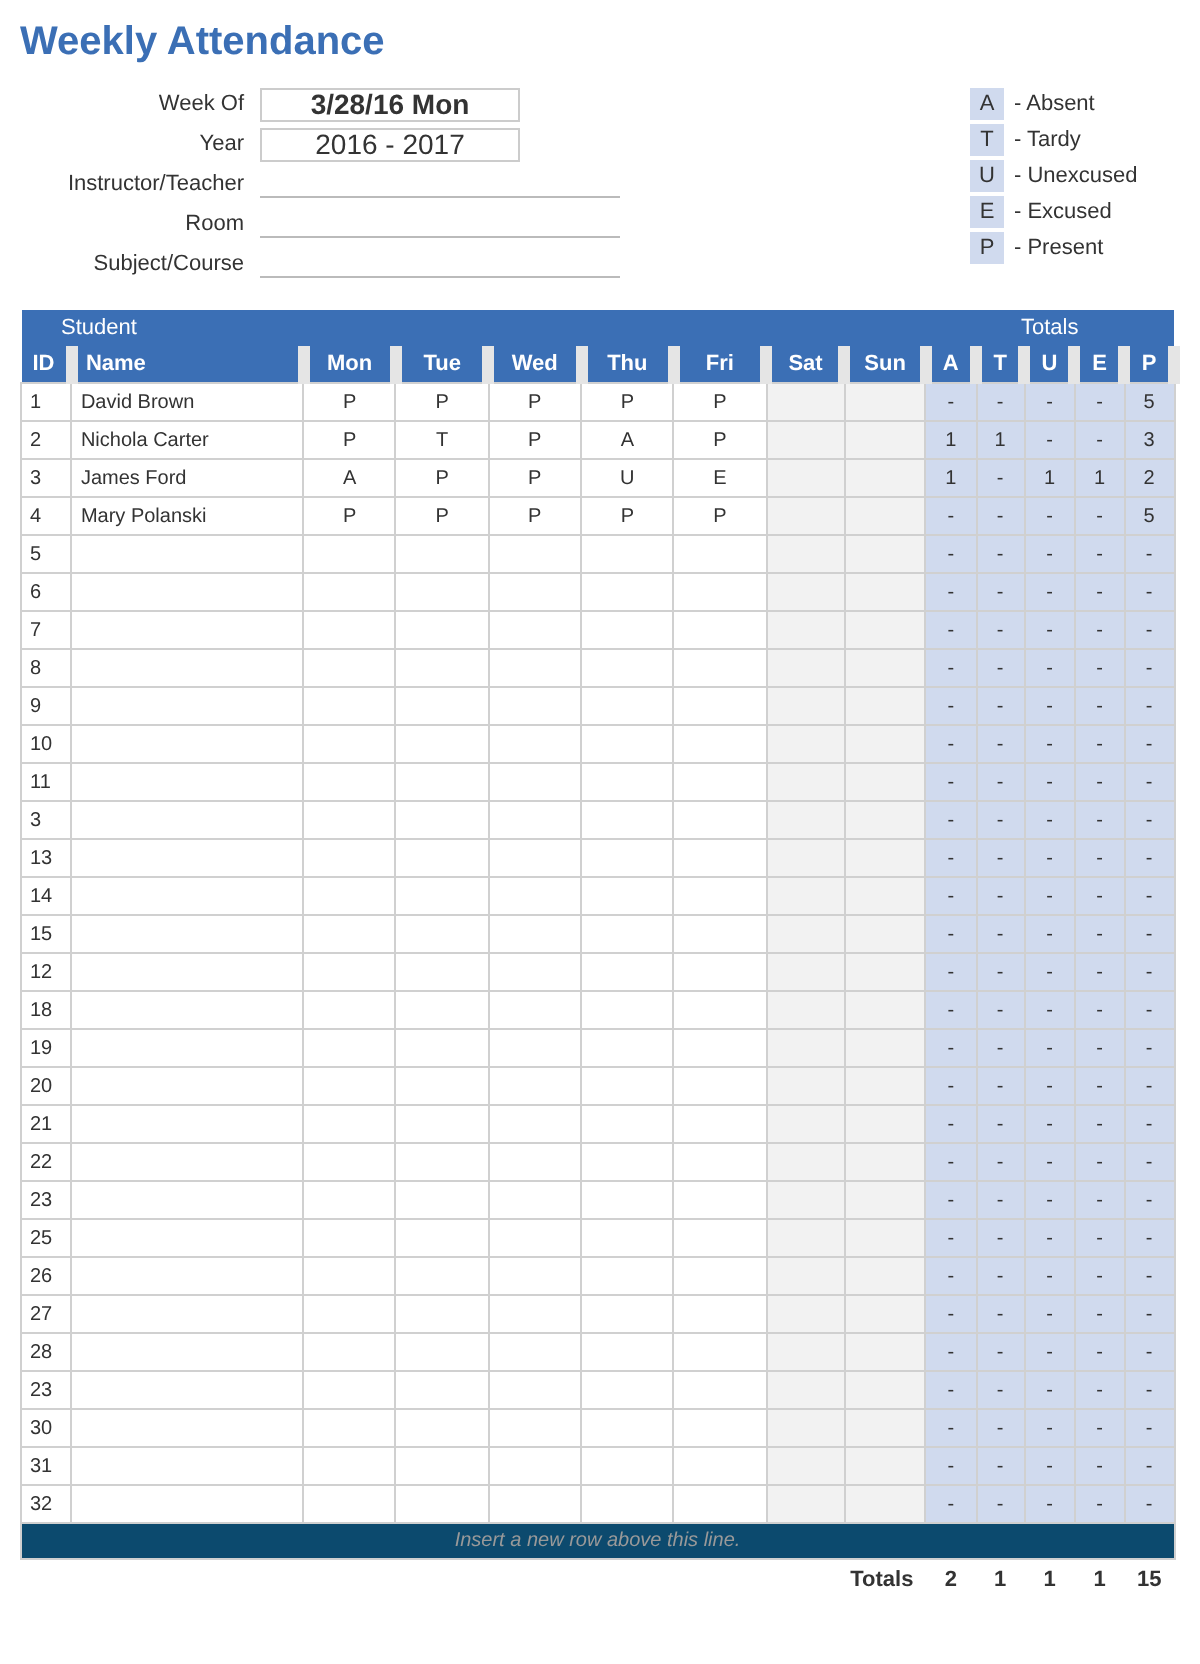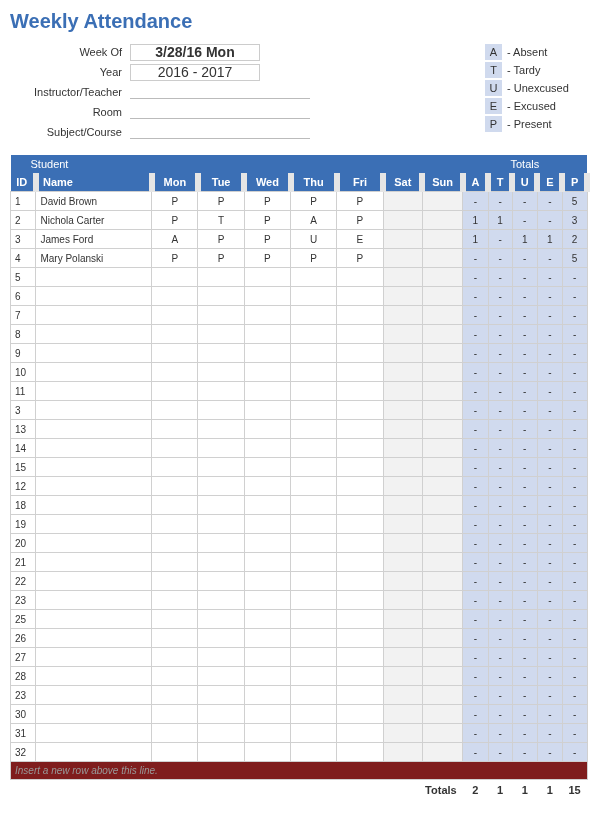--- a/index.html
+++ b/index.html
@@ -101,25 +101,25 @@
   .body-row td.name { text-align: left; padding-left: 4px; }
   .body-row td.id { text-align: left; padding-left: 4px; }
   .body-row td.wk { background: #f2f2f2; }
   .body-row td.tot { background: #d0daee; }
   .col-id { width: 20px; }
   .col-name { width: 100px; }
   .col-day { width: 40px; }
   .col-wk { width: 34px; }
   .col-tot { width: 20px; }
   .insert-row td {
-    background: #7f1d1d;
+    background: #0c4a6e;
     color: #999;
     font-style: italic;
     font-size: 10px;
-    text-align: left;
+    text-align: center;
     padding: 3px 4px;
     border: 1px solid #d0d0d0;
   }
   .totals-row td {
     height: 20px;
     font-size: 11px;
     text-align: center;
   }
   .totals-row .lbl { text-align: right; font-weight: bold; padding-right: 6px; }
   .totals-row .val { font-weight: bold; border-top: 1px solid #999; }

